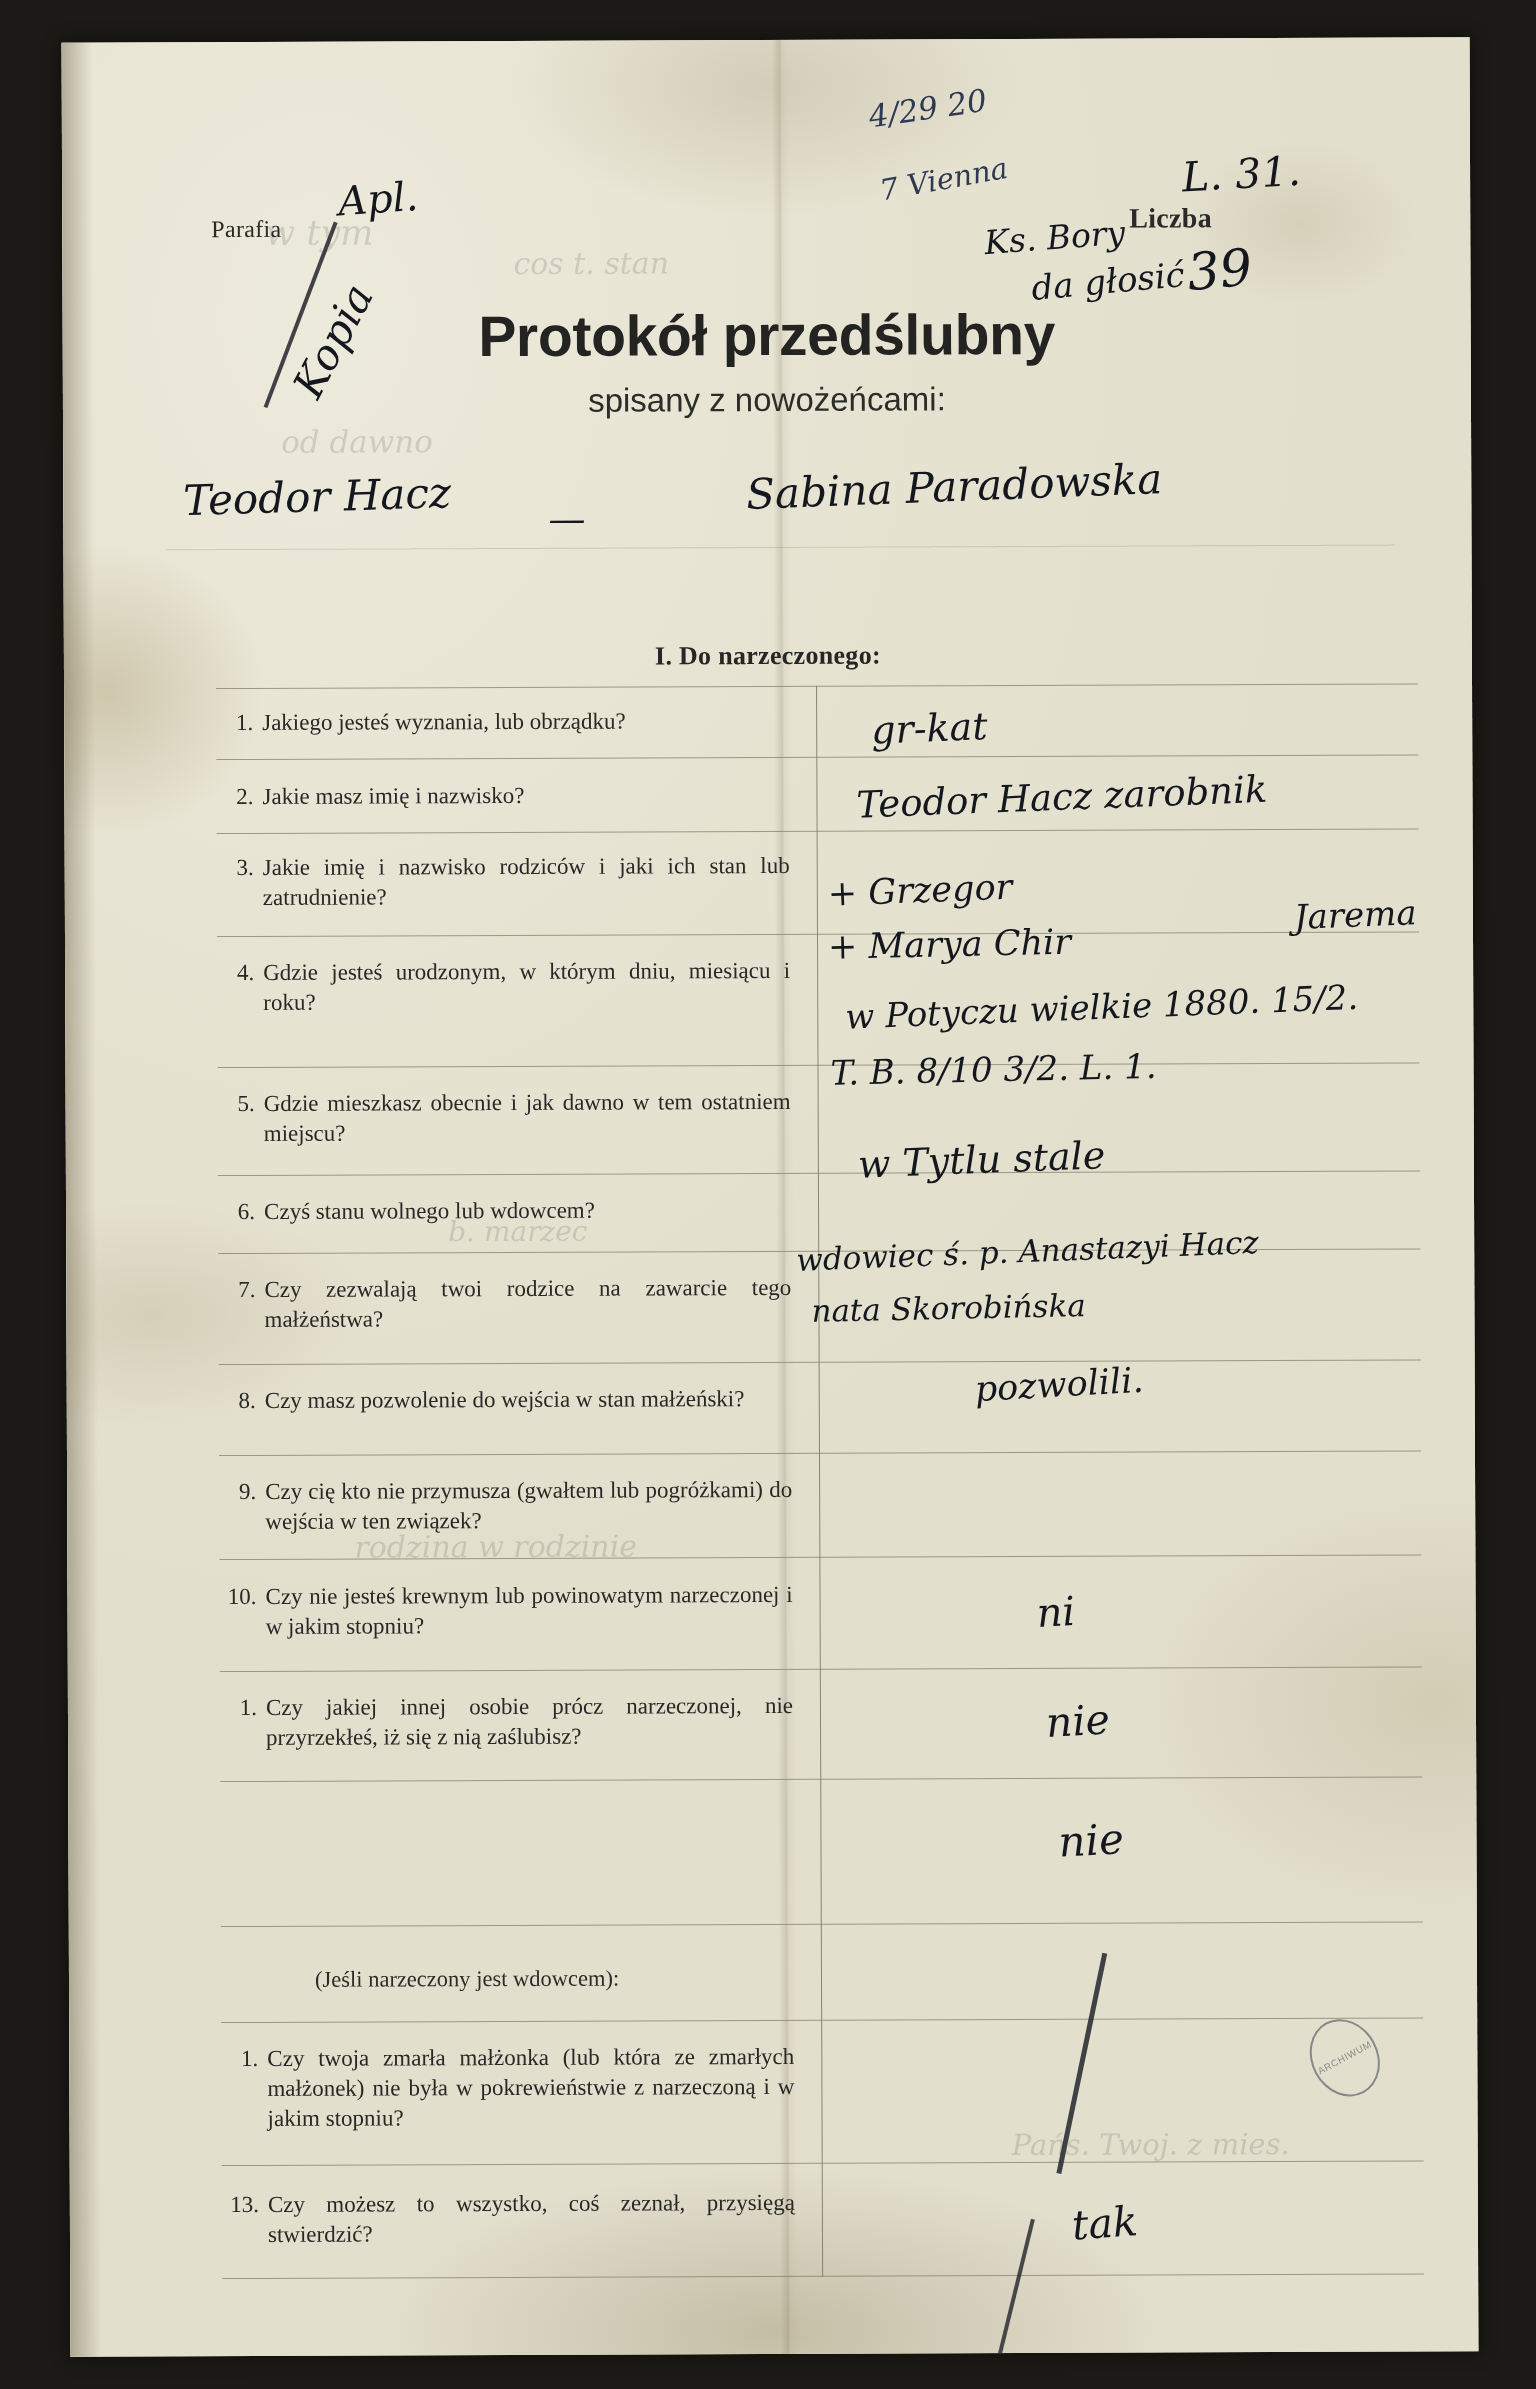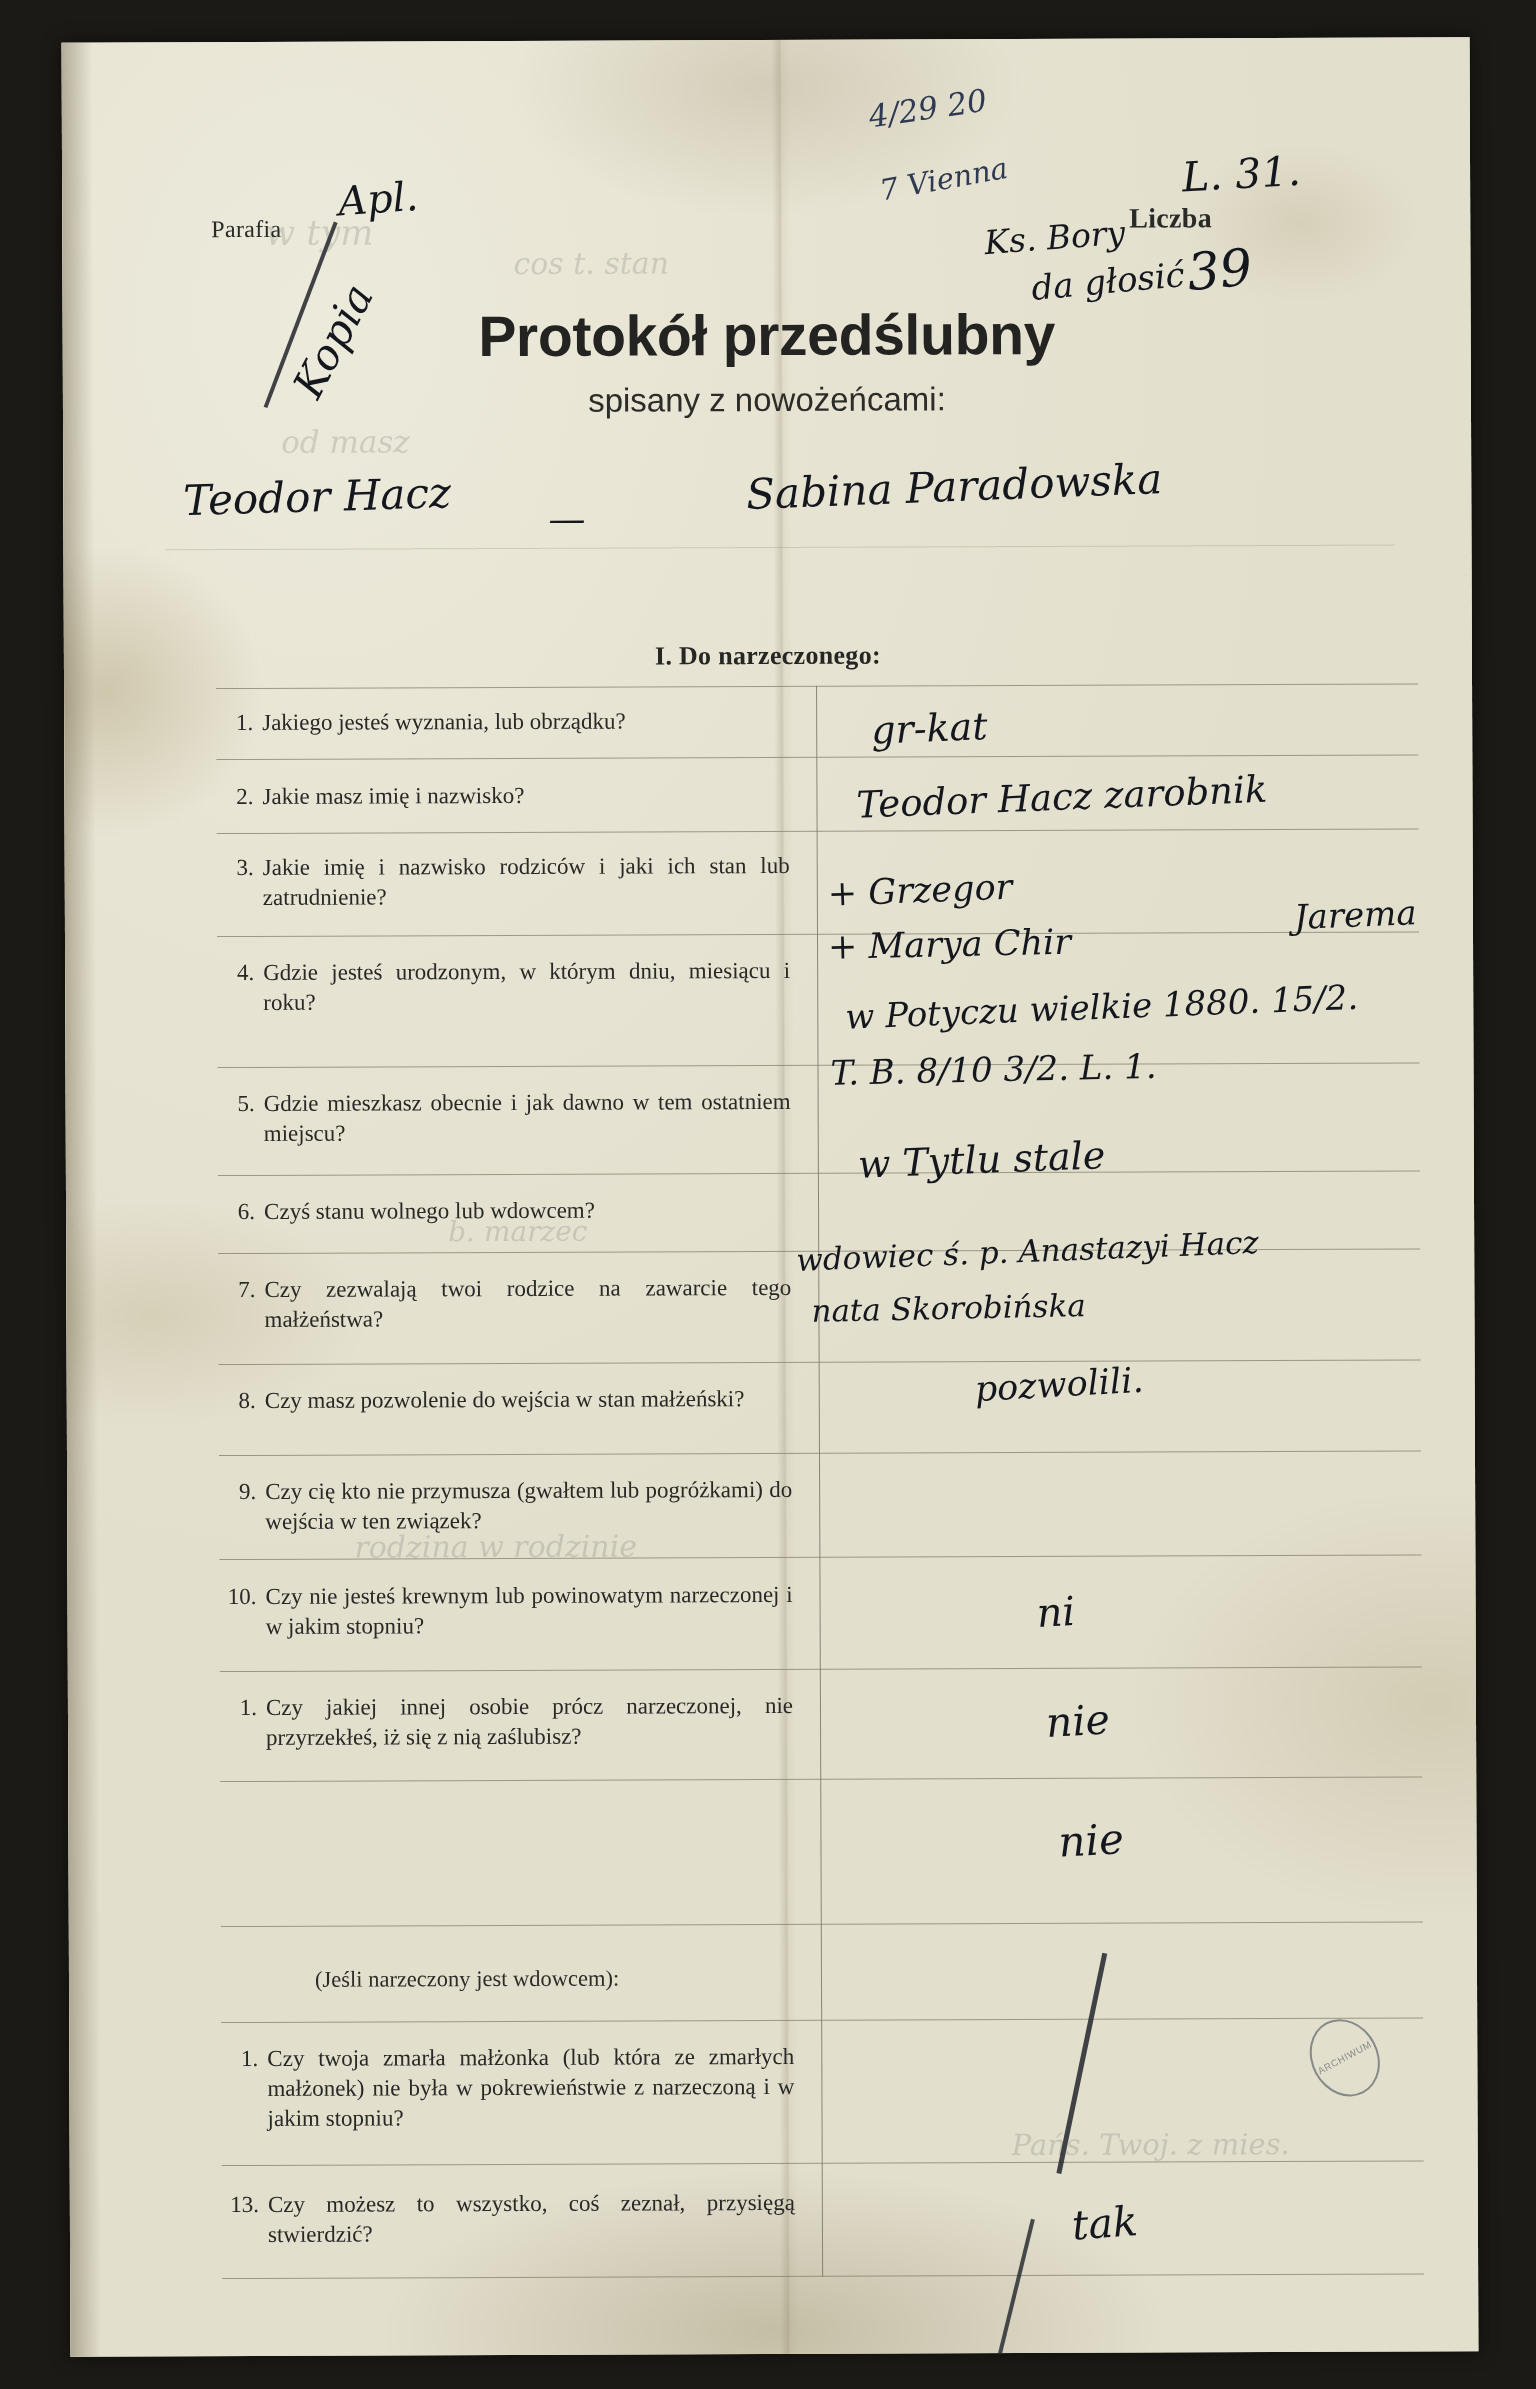--- a/index.html
+++ b/index.html
@@ -201,21 +201,21 @@
 <body>
 
 <div id="scan">
   <div id="paper">
 
     <div id="leftedge"></div>
     <div id="fold"></div>
 
     <div class="ghost" style="left:203px; top:171px; font-size:35px;">w tym</div>
     <div class="ghost" style="left:451px; top:205px; font-size:30px;">cos t. stan</div>
-    <div class="ghost" style="left:218px; top:382px; font-size:31px;">od masz</div>
+    <div class="ghost" style="left:218px; top:382px; font-size:31px;">od dawno</div>
     <div class="ghost" style="left:382px; top:1174px; font-size:28px;">b. marzec</div>
     <div class="ghost" style="left:287px; top:1488px; font-size:30px;">rodzina w rodzinie</div>
     <div class="ghost" style="left:942px; top:2089px; font-size:29px;">Pańs. Twoj. z mies.</div>
 
     <div class="printed" id="parafia-label">Parafia</div>
     <div class="printed" id="liczba-label">Liczba</div>
 
     <div class="hand ink-dark" style="left:276px; top:137px; font-size:40px; transform:rotate(-4deg);">Apl.</div>
     <div class="hand ink-dark" style="left:1120px; top:115px; font-size:41px; transform:rotate(-3deg);">L. 31.</div>
     <div class="hand ink-dark" style="left:1125px; top:205px; font-size:51px; transform:rotate(-5deg);">39</div>

